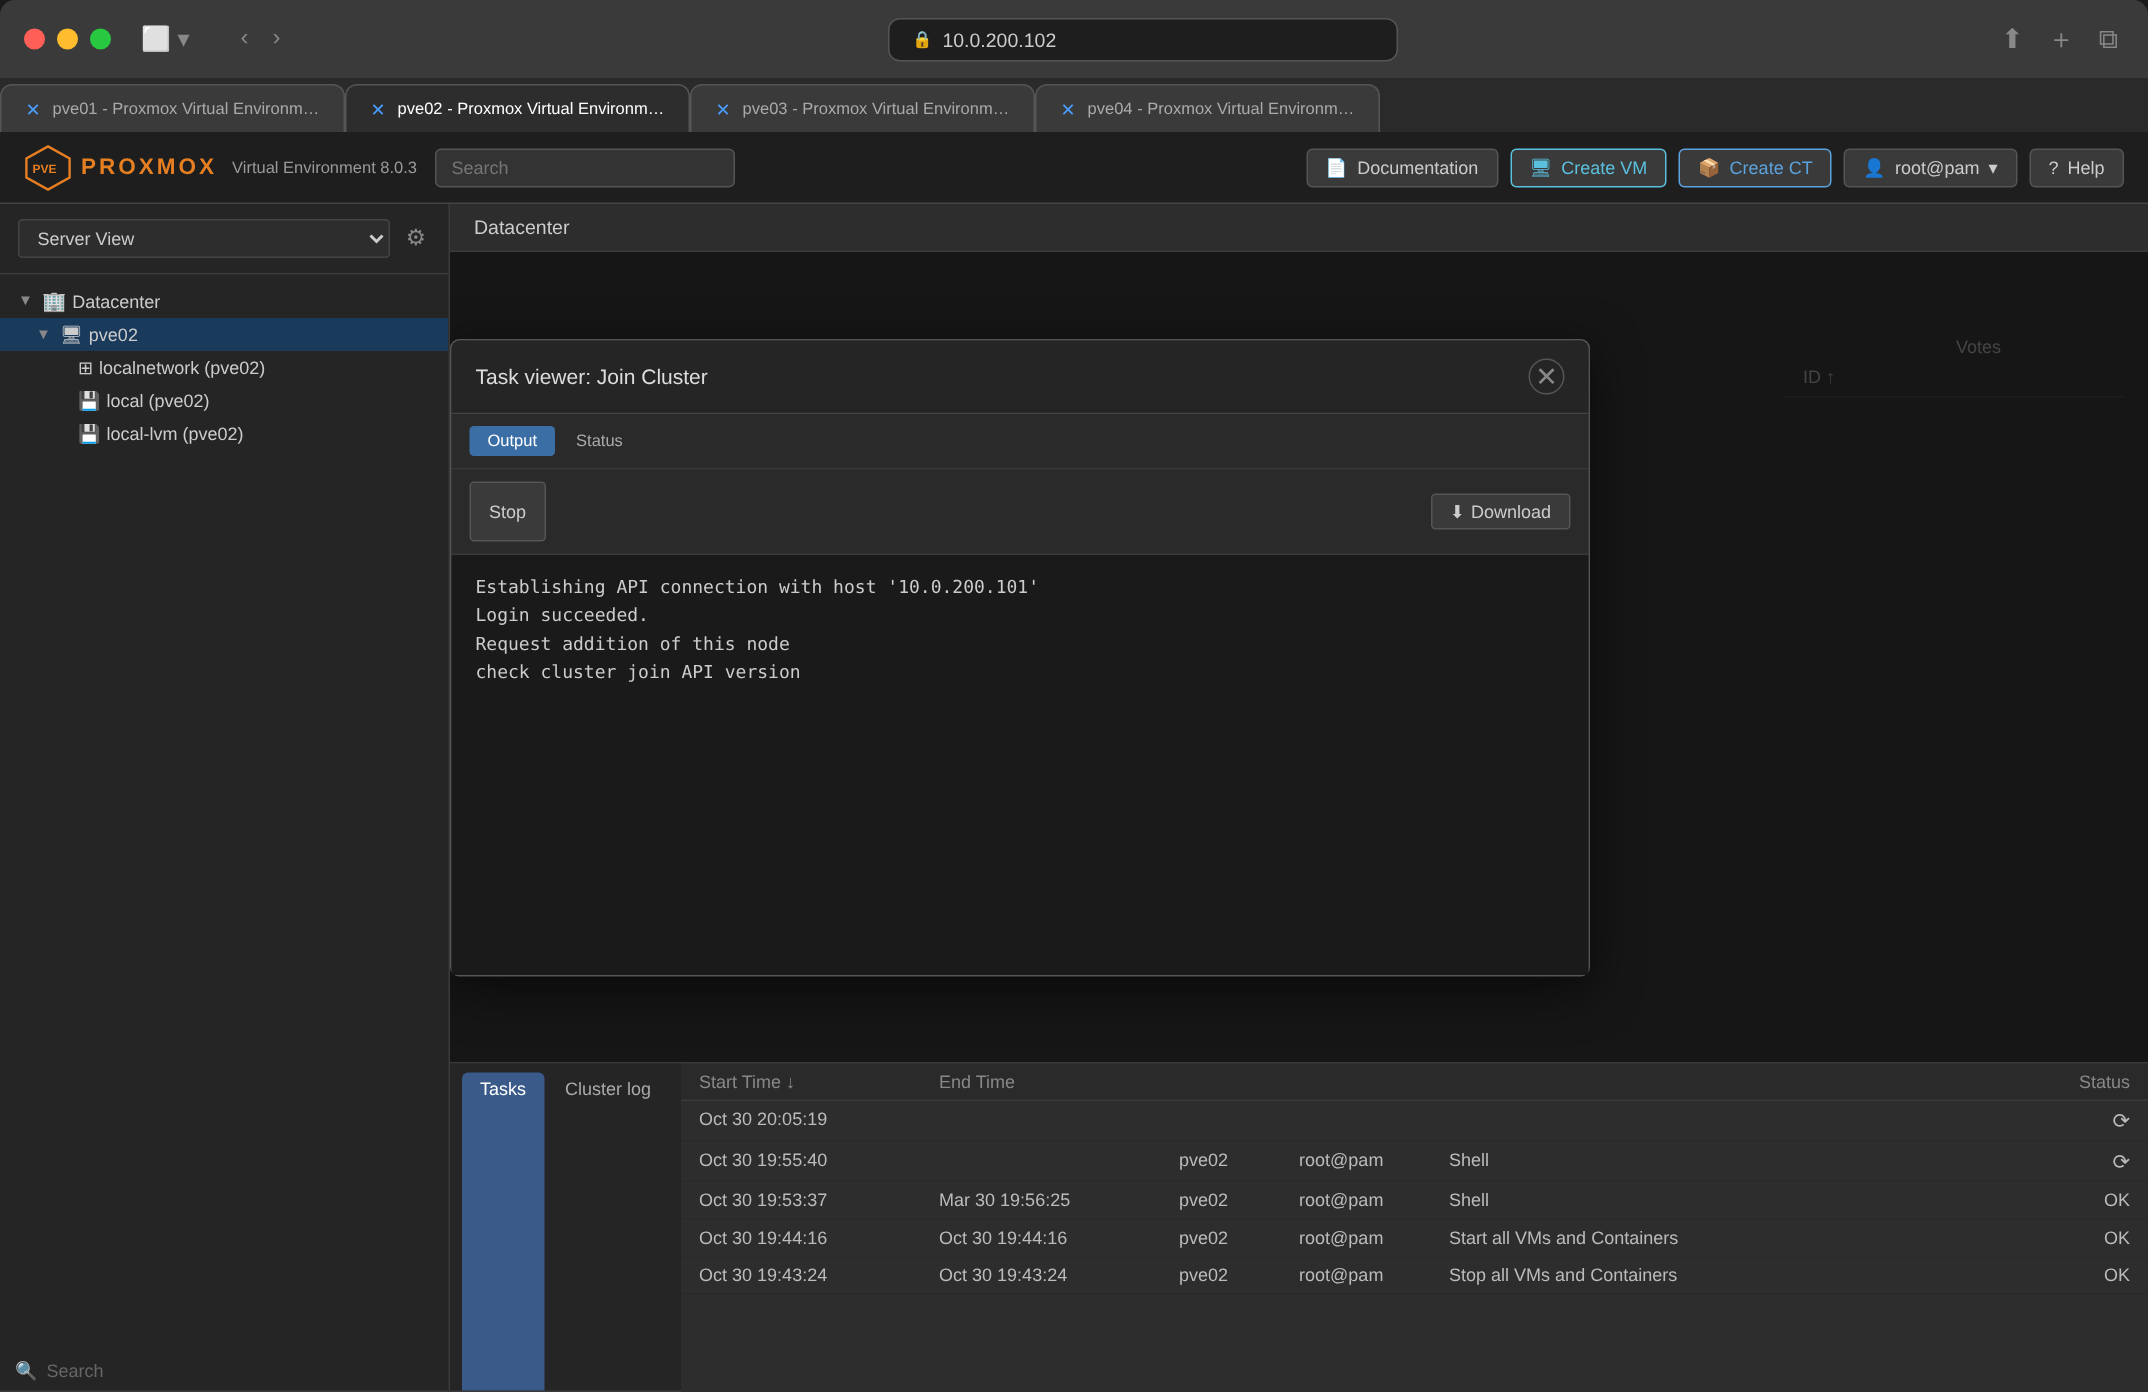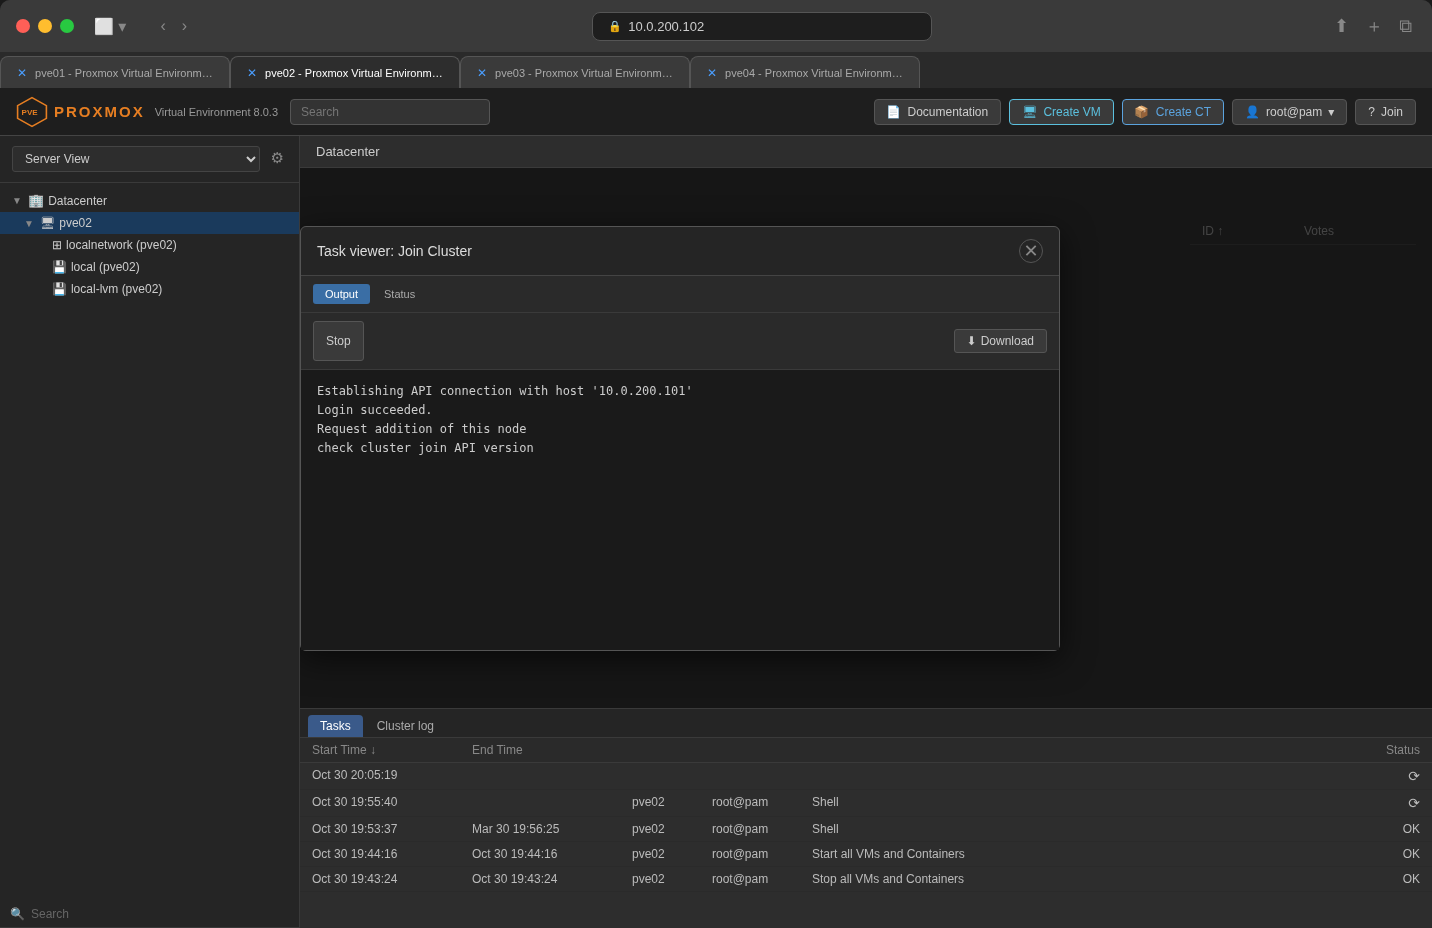--- a/index.html
+++ b/index.html
@@ -337,29 +337,29 @@
     
     .table-header {
       display: flex;
       gap: 2px;
       padding: 6px 12px;
       border-bottom: 1px solid #3a3a3a;
       font-size: 12px;
       color: #888;
     }
 
-    .col-id { flex: 0 0 100px; }
+    .col-id { flex: 0 0 100px; margin-top: 20px; }
     .col-votes { flex: 0 0 100px; }
 
     
     .bottom-panel {
       height: 220px;
       border-top: 1px solid #3a3a3a;
       display: flex;
-      flex-direction: column;
+      flex-direction: row;
     }
 
     .bottom-tabs {
       display: flex;
       gap: 2px;
       padding: 6px 8px 0;
       background: #252525;
       border-bottom: 1px solid #3a3a3a;
     }
 
@@ -613,21 +613,21 @@
         <span>📦</span>
         <span>Create CT</span>
       </button>
       <button class="user-btn">
         <span>👤</span>
         <span>root@pam</span>
         <span>▾</span>
       </button>
       <button class="help-btn">
         <span>?</span>
-        <span>Join</span>
+        <span>Help</span>
       </button>
     </div>
   </div>
 
   <div class="main-layout">
 
     <div class="sidebar">
       <div class="sidebar-header">
         <select class="server-view-select">
           <option>Server View</option>

